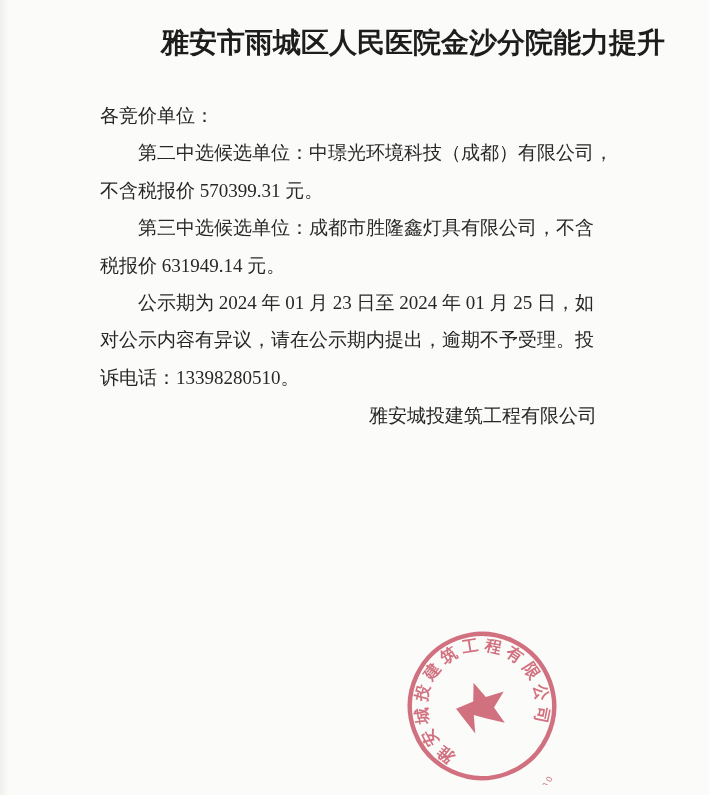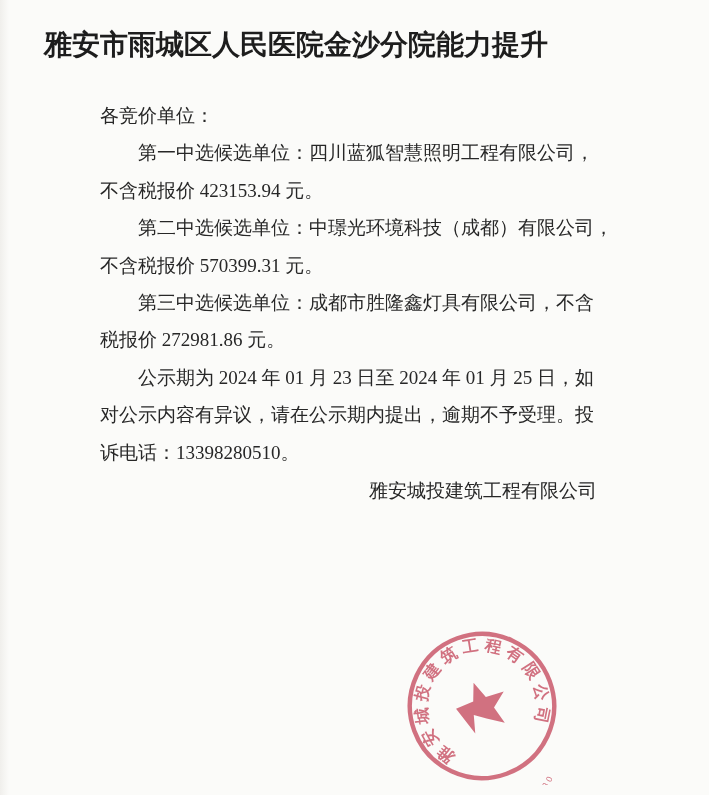--- a/index.html
+++ b/index.html
@@ -10,22 +10,22 @@
     width: 709px;
     height: 795px;
     overflow: hidden;
     background: linear-gradient(90deg, #f0efec 0px, #fbfbf9 9px, #fbfbf9 100%);
     color: #2b2b2b;
     font-family: "Liberation Serif", serif;
   }
 
   .title {
     margin: 26px 44px 0 44px;
-    text-align: left;
-    font-family: Liberation Sans, sans-serif;
+    text-align: right;
+    font-family: Liberation Mono, monospace;
     font-weight: 700;
     font-size: 28px;
     line-height: 38px;
     color: #1d1d1d;
     letter-spacing: 0px;
   }
   .title span { display: block; }
 
   .body-text {
     margin-top: 33px;
@@ -76,26 +76,24 @@
 <body>
 
 <div class="page">
 
   <h1 class="title">
     <span>雅安市雨城区人民医院金沙分院能力提升</span>
   </h1>
 
   <div class="body-text">
     <p>各竞价单位：</p>
-    <p class="para">第一中选候选单位：四川蓝狐智慧照明工程有限公司，
-不含税报价 423153.94 元。</p>
     <p class="para">第二中选候选单位：中璟光环境科技（成都）有限公司，
 不含税报价 570399.31 元。</p>
     <p class="para">第三中选候选单位：成都市胜隆鑫灯具有限公司，不含
-税报价 272981.86 元。</p>
+税报价 631949.14 元。</p>
     <p class="para">公示期为 2024 年 01 月 23 日至 2024 年 01 月 25 日，如
 对公示内容有异议，请在公示期内提出，逾期不予受理。投
 诉电话：13398280510。</p>
   </div>
 
   <div class="signature">
     <div>雅安城投建筑工程有限公司</div>
   </div>
 
   <svg class="stamp" viewBox="0 0 160 160" xmlns="http://www.w3.org/2000/svg" aria-hidden="true">

